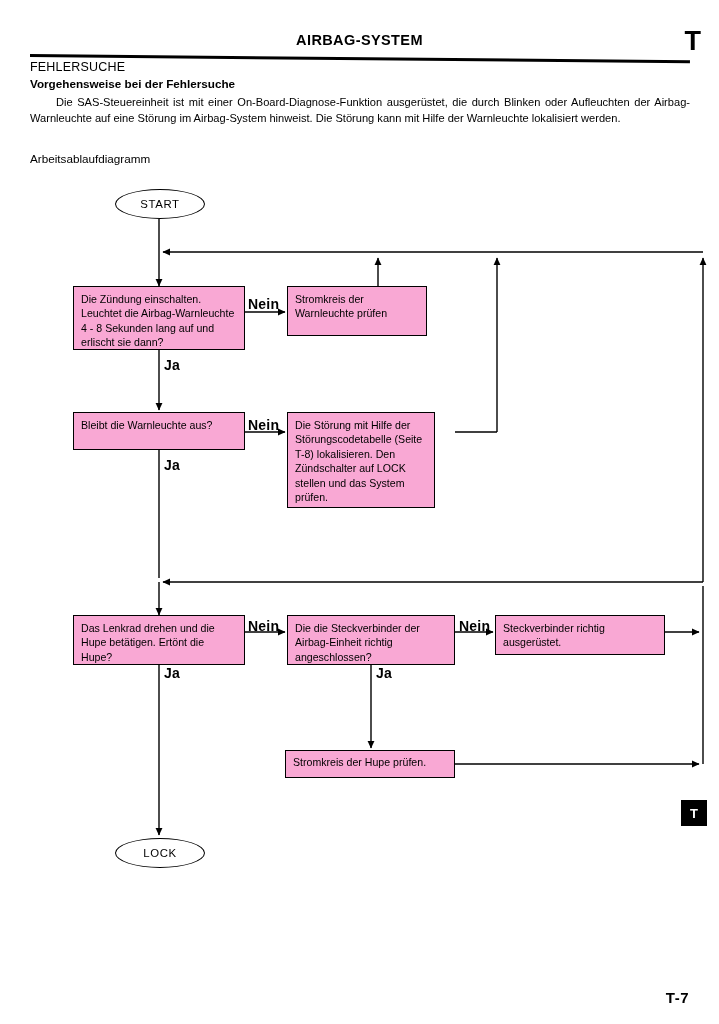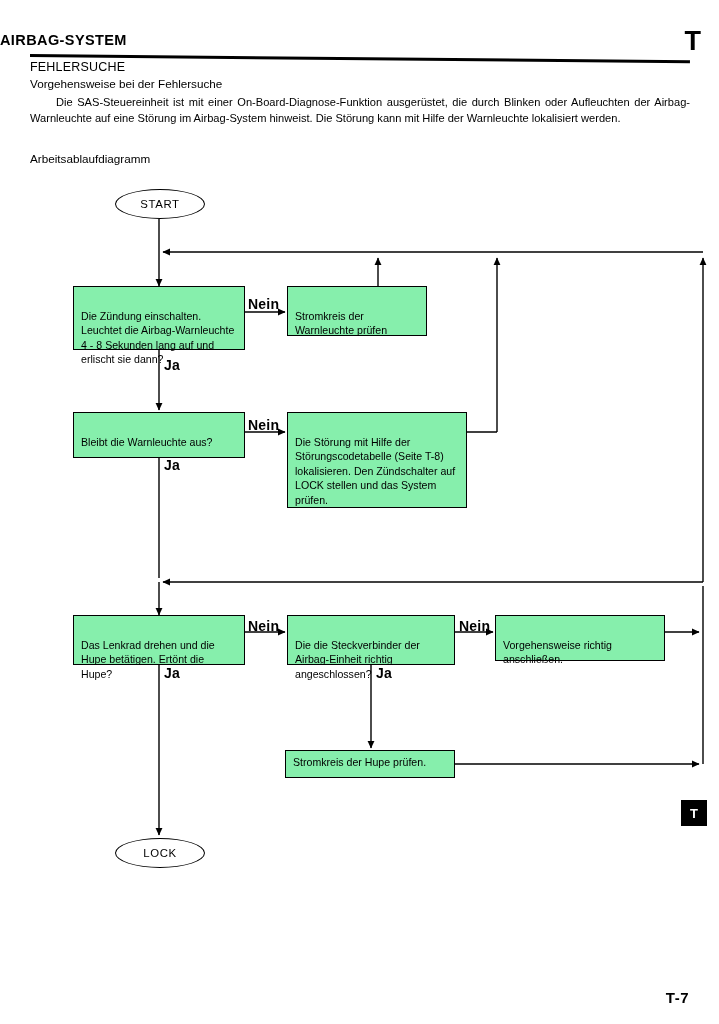--- a/index.html
+++ b/index.html
@@ -7,55 +7,55 @@
   body{
     width:719px;height:1024px;position:relative;overflow:hidden;
     font-family:"Liberation Sans","DejaVu Sans",sans-serif;
     color:#000;
     -webkit-font-smoothing:antialiased;
   }
   .page{position:absolute;inset:0;}
 
   
   .hdr-title{
-    position:absolute;left:0;top:32px;width:719px;text-align:left;
+    position:absolute;left:0;top:32px;width:719px;text-align:center;
     font-size:14.5px;font-weight:bold;letter-spacing:.4px;
   }
   .hdr-rule{
     position:absolute;left:30px;top:54px;width:660px;height:3px;
     background:#000;
     transform:rotate(0.55deg);transform-origin:left center;
   }
   .hdr-T{
     position:absolute;right:18px;top:28px;
     font-size:27px;font-weight:bold;line-height:1;
   }
 
   .sec-title{
     position:absolute;left:30px;top:60px;font-size:12.5px;letter-spacing:.2px;
   }
   .sub-title{
-    position:absolute;left:30px;top:77px;font-size:11.7px;font-weight:normal;
+    position:absolute;left:30px;top:77px;font-size:11.7px;font-weight:bold;
   }
   .body-par{
     position:absolute;left:30px;top:95px;width:660px;
     font-size:11.1px;line-height:15.5px;text-align:justify;
     text-indent:26px;
   }
   .diag-title{
     position:absolute;left:30px;top:152px;font-size:11.7px;font-weight:normal;
   }
 
   
   .flow{position:absolute;left:0;top:0;width:719px;height:1024px;margin-left:45px;}
 
   .node{
-    position:absolute;border:1.4px solid #000;background:#86efac;
+    position:absolute;border:1.4px solid #000;background:#f9a8d4;
     font-size:10.6px;line-height:14.4px;box-sizing:border-box;
-    padding:22px 7px;
+    padding:5px 7px;
   }
   .oval{
     position:absolute;border:1.5px solid #000;background:#fff;
     border-radius:50%;
     display:flex;align-items:center;justify-content:center;
     font-size:11.4px;letter-spacing:.6px;box-sizing:border-box;
   }
   .elabel{
     position:absolute;font-size:14px;font-weight:bold;letter-spacing:.2px;
   }
@@ -149,27 +149,27 @@
     <div class="oval" style="left:70px;top:838px;width:90px;height:30px;">
       <span>LOCK</span>
     </div>
 
     <div class="node" style="left:28px;top:286px;width:172px;height:64px;">Die Zündung einschalten. Leuchtet die Airbag-Warnleuchte 4 - 8 Sekunden lang auf und erlischt sie dann?</div>
 
     <div class="node" style="left:242px;top:286px;width:140px;height:50px;">Stromkreis der Warnleuchte prüfen</div>
 
     <div class="node" style="left:28px;top:412px;width:172px;height:38px;">Bleibt die Warnleuchte aus?</div>
 
-    <div class="node" style="left:242px;top:412px;width:180px;height:96px;">Die Störung mit Hilfe der Störungscodetabelle (Seite T-8) lokalisieren. Den Zündschalter auf LOCK stellen und das System prüfen.</div>
+    <div class="node" style="left:242px;top:412px;width:148px;height:96px;">Die Störung mit Hilfe der Störungscodetabelle (Seite T-8) lokalisieren. Den Zündschalter auf LOCK stellen und das System prüfen.</div>
 
     <div class="node" style="left:28px;top:615px;width:172px;height:50px;">Das Lenkrad drehen und die Hupe betätigen. Ertönt die Hupe?</div>
 
     <div class="node" style="left:242px;top:615px;width:168px;height:50px;">Die die Steckverbinder der Airbag-Einheit richtig angeschlossen?</div>
 
-    <div class="node" style="left:450px;top:615px;width:170px;height:40px;">Vorgehensweise richtig anschließen.</div>
+    <div class="node" style="left:450px;top:615px;width:170px;height:40px;">Steckverbinder richtig ausgerüstet.</div>
 
     <div class="node" style="left:240px;top:750px;width:170px;height:28px;padding-top:4px;">Stromkreis der Hupe prüfen.</div>
 
     <div class="elabel" style="left:203px;top:296px;">Nein</div>
     <div class="elabel" style="left:119px;top:357px;">Ja</div>
 
     <div class="elabel" style="left:203px;top:417px;">Nein</div>
     <div class="elabel" style="left:119px;top:457px;">Ja</div>
 
     <div class="elabel" style="left:203px;top:618px;">Nein</div>

